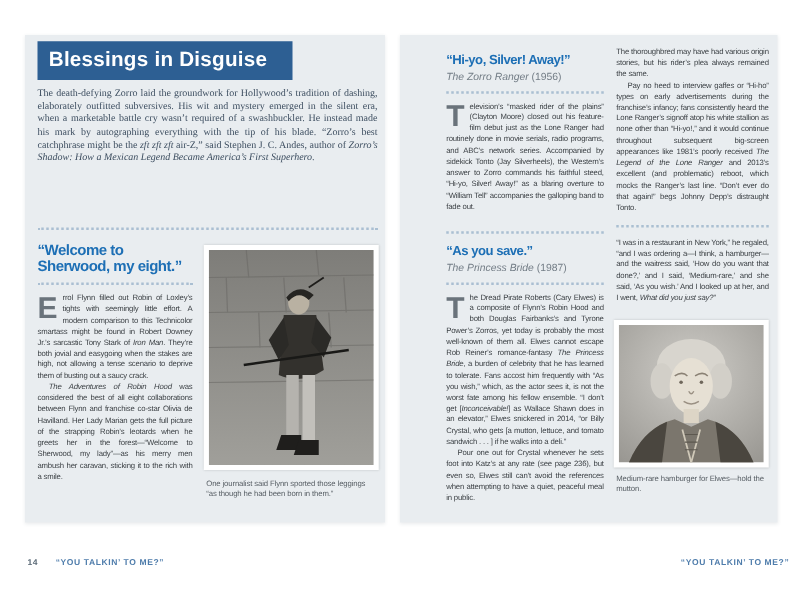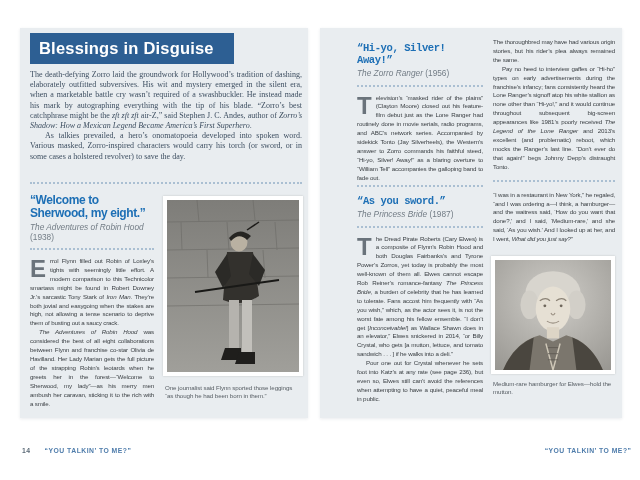--- a/index.html
+++ b/index.html
@@ -19,21 +19,21 @@
                  font-family:"Liberation Serif", serif; font-size:8px; line-height:10.2px;
                  color:#3d4e60; text-align:justify; }
   .serif-intro p { margin:0; }
   .serif-intro p + p { text-indent:15px; }
 
   .rule { height:0; border-top:2px dotted #aabfd2; }
   .rule-introsep { position:absolute; left:10px; top:154px; width:272px; }
 
   .sec-quote { margin:0; color:#1d6fb5; font-weight:bold; font-size:12px;
                line-height:13px; letter-spacing:-.4px; }
-  .sec-quote.small { font-size:10.5px; line-height:12px;font-family:Liberation Mono, monospace; }
+  .sec-quote.small { font-size:10.5px; line-height:12px; }
   .sec-source { margin:3px 0 0 0; font-size:8.3px; line-height:9.5px; color:#737d86; }
   .sec-source i { font-style:italic; }
   .sec-rule { margin:6px 0 7px 0; }
 
   .body-txt { font-size:6.2px; line-height:8.9px; color:#3a3f43; text-align:justify;
               letter-spacing:-.15px; }
   .body-txt p { margin:0; }
   .body-txt p + p { text-indent:9px; }
   .dropcap { float:left; font-weight:bold; font-size:24px; line-height:20px;
              color:#6a737b; margin:2px 4px 1px 0; letter-spacing:0; }
@@ -67,28 +67,26 @@
 <body>
 
 <div class="canvas">
 
   <div class="page page-left">
 
     <div class="banner">Blessings in Disguise</div>
 
     <div class="serif-intro">
       <p>The death-defying Zorro laid the groundwork for Hollywood’s tradition of dashing, elaborately outfitted subversives. His wit and mystery emerged in the silent era, when a marketable battle cry wasn’t required of a swashbuckler. He instead made his mark by autographing everything with the tip of his blade. “Zorro’s best catchphrase might be the <i>zft zft zft</i> air-Z,” said Stephen J. C. Andes, author of <i>Zorro’s Shadow: How a Mexican Legend Became America’s First Superhero</i>.</p>
-      <p>As talkies prevailed, a hero’s onomatopoeia developed into spoken word. Various masked, Zorro-inspired characters would carry his torch (or sword, or in some cases a holstered revolver) to save the day.</p>
     </div>
 
     <div class="rule rule-introsep"></div>
 
     <div class="col-robin">
       <h3 class="sec-quote">“Welcome to Sherwood, my eight.”</h3>
-      <p class="sec-source"><i>The Adventures of Robin Hood </i>(1938)</p>
       <div class="rule sec-rule"></div>
       <div class="body-txt">
         <p><span class="dropcap">E</span><span>rrol Flynn filled out Robin of Loxley’s tights with seemingly little effort. A modern comparison to this Technicolor smartass might be found in Robert Downey Jr.’s sarcastic Tony Stark of <i>Iron Man</i>. They’re both jovial and easygoing when the stakes are high, not allowing a tense scenario to deprive them of busting out a saucy crack.</span></p>
         <p><i>The Adventures of Robin Hood</i> was considered the best of all eight collaborations between Flynn and franchise co-star Olivia de Havilland. Her Lady Marian gets the full picture of the strapping Robin’s leotards when he greets her in the forest—“Welcome to Sherwood, my lady”—as his merry men ambush her caravan, sticking it to the rich with a smile.</p>
       </div>
     </div>
 
     <figure class="photo photo-robin" style="margin:0">
       <svg viewBox="0 0 132 172" preserveAspectRatio="none">
         <defs>
@@ -137,21 +135,21 @@
       <p class="sec-source"><i>The Zorro Ranger </i>(1956)</p>
       <div class="rule sec-rule"></div>
       <div class="body-txt">
         <p><span class="dropcap">T</span><span>elevision’s “masked rider of the plains” (Clayton Moore) closed out his feature-film debut just as the Lone Ranger had routinely done in movie serials, radio programs, and ABC’s network series. Accompanied by sidekick Tonto (Jay Silverheels), the Western’s answer to Zorro commands his faithful steed, “Hi-yo, Silver! Away!” as a blaring overture to “William Tell” accompanies the galloping band to fade out.</span></p>
       </div>
     </div>
 
     <div class="rule rule-secsep"></div>
 
     <div class="sec-pb">
-      <h3 class="sec-quote small">“As you sword.”</h3>
+      <h3 class="sec-quote small">“As you save.”</h3>
       <p class="sec-source"><i>The Princess Bride </i>(1987)</p>
       <div class="rule sec-rule"></div>
       <div class="body-txt">
         <p><span class="dropcap">T</span><span>he Dread Pirate Roberts (Cary Elwes) is a composite of Flynn’s Robin Hood and both Douglas Fairbanks’s and Tyrone Power’s Zorros, yet today is probably the most well-known of them all. Elwes cannot escape Rob Reiner’s romance-fantasy <i>The Princess Bride</i>, a burden of celebrity that he has learned to tolerate. Fans accost him frequently with “As you wish,” which, as the actor sees it, is not the worst fate among his fellow ensemble. “I don’t get [<i>Inconceivable!</i>] as Wallace Shawn does in an elevator,” Elwes snickered in 2014, “or Billy Crystal, who gets [a mutton, lettuce, and tomato sandwich . . . ] if he walks into a deli.”</span></p>
         <p>Pour one out for Crystal whenever he sets foot into Katz’s at any rate (see page 236), but even so, Elwes still can’t avoid the references when attempting to have a quiet, peaceful meal in public.</p>
       </div>
     </div>
 
     <div class="col-side">
       <div class="body-txt">

